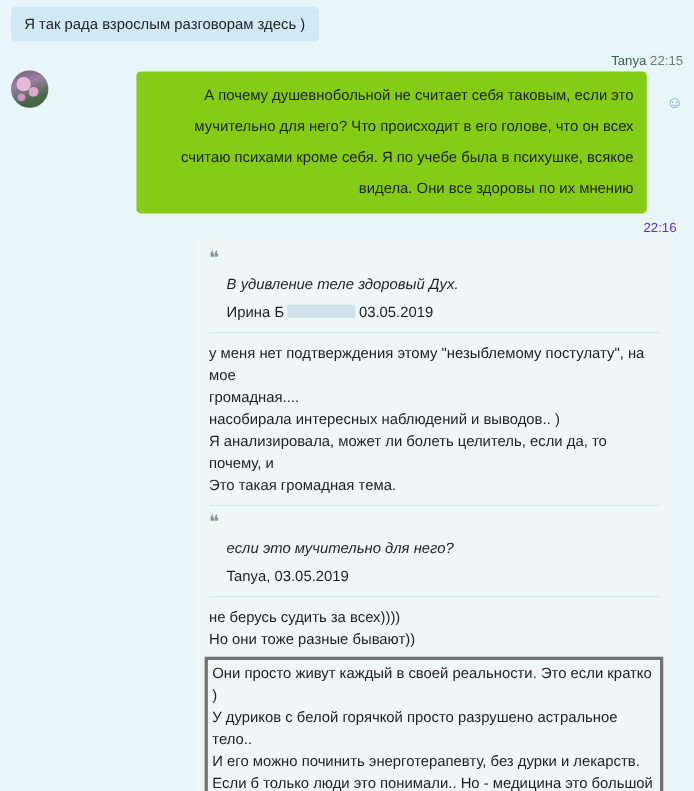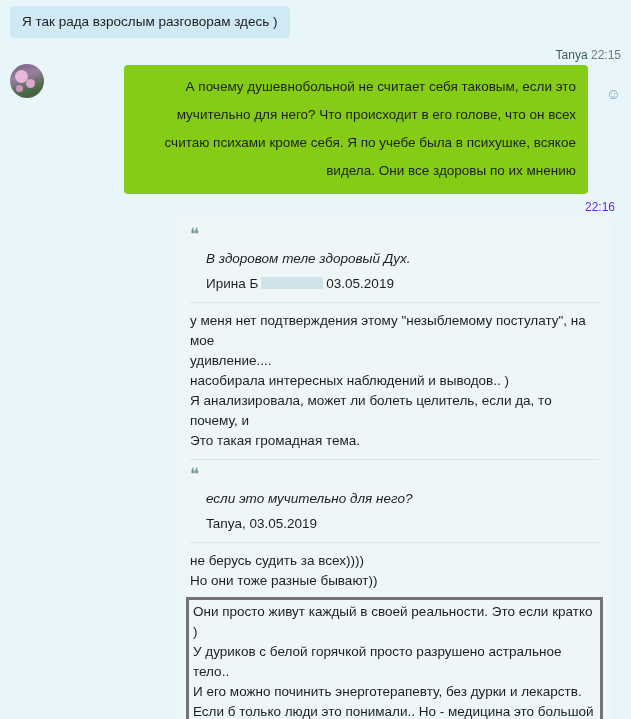--- a/index.html
+++ b/index.html
@@ -172,30 +172,30 @@
       <span class="emoji-react">☺</span>
     </div>
   </div>
 
   <div class="time-right">22:16</div>
 
   <div class="panel">
 
     <div class="quote">
       <div class="qmark">❝</div>
-      <div class="qtext">В здоровом теле здоровый Дух.</div>
+      <div class="qtext">В удивление теле здоровый Дух.</div>
       <div class="qauthor">
         <span>Ирина Б</span><span class="redacted"></span><span>03.05.2019</span>
       </div>
     </div>
 
     <div class="hr"></div>
 
     <p class="line">у меня нет подтверждения этому "незыблемому постулату", на мое</p>
-    <p class="line">удивление....</p>
+    <p class="line">громадная....</p>
     <p class="line">насобирала интересных наблюдений и выводов.. )</p>
     <p class="line">Я анализировала, может ли болеть целитель, если да, то почему, и</p>
     <p class="line">Это такая громадная тема.</p>
 
     <div class="hr"></div>
 
     <div class="quote">
       <div class="qmark">❝</div>
       <div class="qtext">если это мучительно для него?</div>
       <div class="qauthor">Tanya, 03.05.2019</div>

